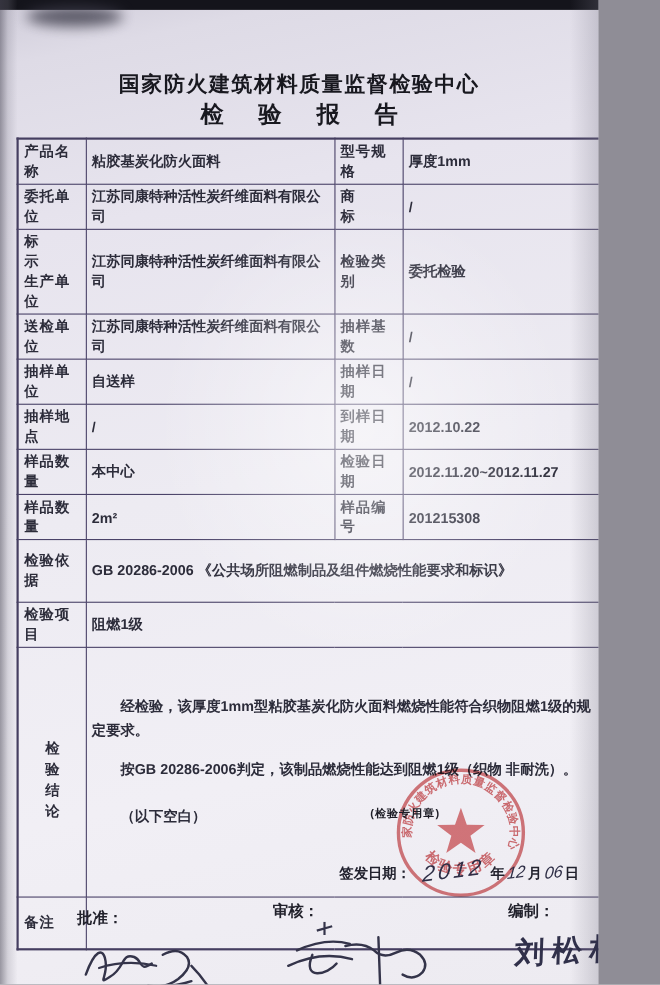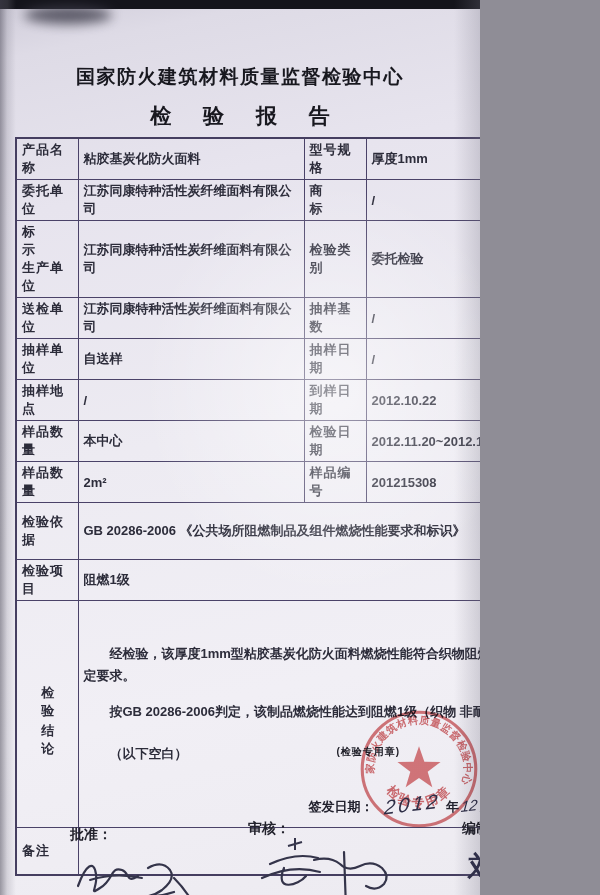--- a/index.html
+++ b/index.html
@@ -1,34 +1,34 @@
 <!DOCTYPE html>
 <html><head>
 <meta charset="utf-8">
 <style>
   * { margin:0; padding:0; box-sizing:border-box; }
   html,body { width:600px; }
   body { font-family:"Liberation Sans", sans-serif; background:#8f8d96; }
 
   .page {
-    position:relative; width:480px; height:895px; overflow:hidden;
+    position:relative; width:544px; height:895px; overflow:hidden;
     background:linear-gradient(168deg, #cfccd9 0%, #dedbe6 6%, #e7e4ee 22%, #edebf2 48%, #f1eff5 75%, #edebf1 100%);
     color:#2b2b38;
   }
   .scan-top { position:absolute; top:0; left:0; width:600px; height:9px; background:#14141b; }
   .scan-top-smudge { position:absolute; top:6px; left:24px; width:88px; height:18px; background:#3c3b49; border-radius:50%; filter:blur(6px); opacity:.8; }
   .scan-left { position:absolute; top:0; left:0; width:16px; height:895px;
     background:linear-gradient(90deg, rgba(80,78,92,.55), rgba(130,128,142,.25) 45%, rgba(0,0,0,0)); }
   .scan-right { position:absolute; top:0; right:0; width:26px; height:895px;
     background:linear-gradient(270deg, rgba(120,118,134,.28), rgba(0,0,0,0)); }
   .scan-sheen { position:absolute; top:180px; left:140px; width:380px; height:420px;
     background:radial-gradient(ellipse at center, rgba(255,255,255,.5), rgba(255,255,255,0) 70%); pointer-events:none; }
 
   .title1 { padding-top:64px; text-align:center; font-size:19px; font-weight:700; letter-spacing:1.5px; color:#18181f; }
-  .title2 { margin-top:12px; text-align:center; font-size:21px; font-weight:700; letter-spacing:13px; text-indent:13px; color:#18181f; }
+  .title2 { text-align:center; font-size:21px; font-weight:700; letter-spacing:13px; text-indent:13px; color:#18181f; }
 
   .report-no-row { margin:26px 36px 0 16px; display:flex; justify-content:space-between; align-items:flex-end; font-size:13px; font-weight:700; color:#22222c; }
   .report-no-row .num { font-weight:600; letter-spacing:.5px; }
   .pagination { letter-spacing:2px; }
 
   table.report { margin:7px 0 0 15px; border-collapse:collapse; table-layout:fixed; width:534px;
     border:2px solid #453e60; font-size:13px; }
   table.report td { border:1px solid #4a4268; padding:2px 5px; font-weight:600; color:#2c2c3a; vertical-align:middle; }
   td.lab { white-space:pre-line; padding-left:7px; letter-spacing:1px;margin-top:16px; }
   td.val { padding-left:8px; }

